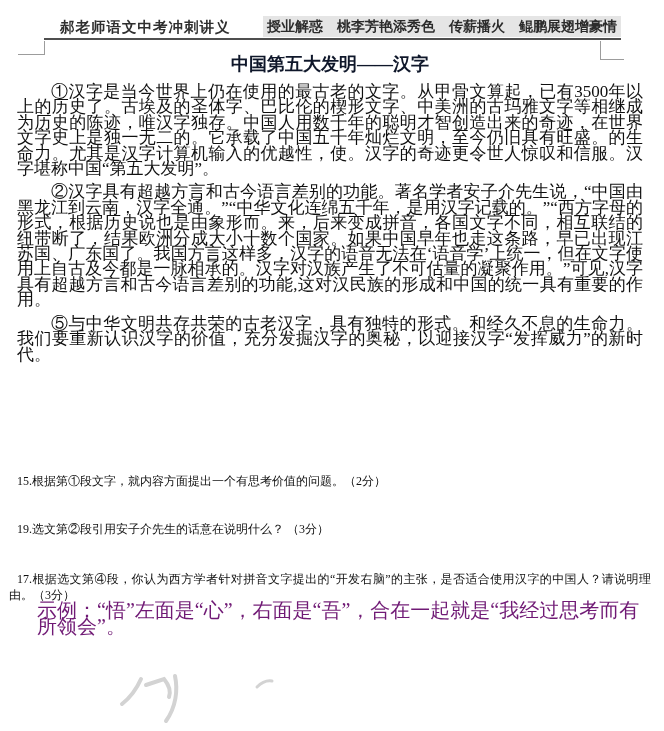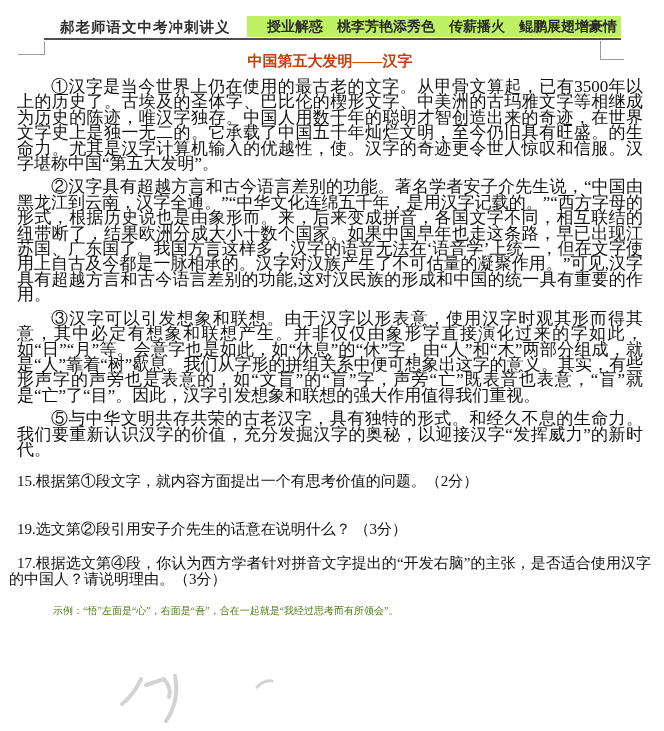--- a/index.html
+++ b/index.html
@@ -36,22 +36,22 @@
     font-weight: bold;
     color: #2f2f2f;
     letter-spacing: 1px;
     white-space: nowrap;
     margin-left: 16px;
   }
   .header-right {
     font-size: 14px;
     font-weight: bold;
     color: #2b2b2b;
-    background: #bef264;
-    padding: 2px 4px 1px 20px;
+    background: #e5e5e5;
+    padding: 2px 4px 1px 4px;
     white-space: nowrap;
   }
 
   
   .mark-left {
     position: absolute;
     left: 18px;
     top: 41px;
     width: 26px;
     height: 13px;
@@ -71,56 +71,56 @@
   
   .content {
     position: absolute;
     left: 9px;
     top: 52px;
     width: 642px;
   }
   .doc-title {
     margin: 0 0 2px 0;
     text-align: center;
-    font-size: 15px;
+    font-size: 18px;
     font-weight: bold;
-    color: #c2410c;
+    color: #0f172a;
   }
   .body-para {
     margin: 8px;
     font-size: 17px;
     line-height: 15.4px;
     text-align: justify;
     text-indent: 2em;
     color: #101010;
   }
 
   .questions {
     position: absolute;
     left: 9px;
     top: 474px;
     width: 642px;
   }
   .question {
     margin: 0;
-    font-size: 15px;
+    font-size: 12px;
     line-height: 15.5px;
     text-align: justify;
     text-indent: 8px;
     color: #101010;
   }
   .q16 { margin-top: 32px; }
-  .q17 { margin-top: 19px; font-family: Liberation Serif, serif; }
+  .q17 { margin-top: 35px; font-family: Liberation Serif, serif; }
   .q18 { margin-top: 24px; }
   .question-example {
-    margin: 16px;
-    font-size: 10px;
+    margin: 0;
+    font-size: 20px;
     line-height: 15.5px;
     padding-left: 28px;
-    color: #4d7c0f;
+    color: #701a75;
   }
 
   
   .watermark {
     position: absolute;
     left: 85px;
     top: 670px;
     pointer-events: none;
   }
 </style>
@@ -134,21 +134,20 @@
     <span class="header-right">授业解惑　桃李芳艳添秀色　传薪播火　鲲鹏展翅增豪情</span>
   </div>
 
   <div class="mark-left"></div>
   <div class="mark-right"></div>
 
   <div class="content">
     <h1 class="doc-title">中国第五大发明——汉字</h1>
     <p class="body-para">①汉字是当今世界上仍在使用的最古老的文字。从甲骨文算起，已有3500年以上的历史了。古埃及的圣体字、巴比伦的楔形文字、中美洲的古玛雅文字等相继成为历史的陈迹，唯汉字独存。中国人用数千年的聪明才智创造出来的奇迹，在世界文字史上是独一无二的。它承载了中国五千年灿烂文明，至今仍旧具有旺盛。的生命力。尤其是汉字计算机输入的优越性，使。汉字的奇迹更令世人惊叹和信服。汉字堪称中国“第五大发明”。</p>
     <p class="body-para">②汉字具有超越方言和古今语言差别的功能。著名学者安子介先生说，“中国由黑龙江到云南，汉字全通。”“中华文化连绵五千年，是用汉字记载的。”“西方字母的形式，根据历史说也是由象形而。来，后来变成拼音，各国文字不同，相互联结的纽带断了，结果欧洲分成大小十数个国家。如果中国早年也走这条路，早已出现江苏国、广东国了。我国方言这样多，汉字的语音无法在‘语音学’上统一，但在文字使用上自古及今都是一脉相承的。汉字对汉族产生了不可估量的凝聚作用。”可见,汉字具有超越方言和古今语言差别的功能,这对汉民族的形成和中国的统一具有重要的作用。</p>
-    <p class="body-para">③汉字可以引发想象和联想。由于汉字以形表意，使用汉字时观其形而得其意，其中必定有想象和联想产生。并非仅仅由象形字直接演化过来的字如此，如“日”“月”等。会意字也是如此，如“休息”的“休”字，由“人”和“木”两部分组成，就是“人”靠着“树”歇息。我们从字形的拼组关系中便可想象出这字的意义。其实，有些形声字的声旁也是表意的，如“文盲”的“盲”字，声旁“亡”既表音也表意，“盲”就是“亡”了“目”。因此，汉字引发想象和联想的强大作用值得我们重视。</p>
     <p class="body-para">⑤与中华文明共存共荣的古老汉字，具有独特的形式。和经久不息的生命力。我们要重新认识汉字的价值，充分发掘汉字的奥秘，以迎接汉字“发挥威力”的新时代。</p>
   </div>
 
   <div class="questions">
     <p class="question q15">15.根据第①段文字，就内容方面提出一个有思考价值的问题。（2分）</p>
     <p class="question q16">19.选文第②段引用安子介先生的话意在说明什么？ （3分）</p>
     <p class="question q17">17.根据选文第④段，你认为西方学者针对拼音文字提出的“开发右脑”的主张，是否适合使用汉字的中国人？请说明理由。（3分）</p>
     <p class="question-example">示例：“悟”左面是“心”，右面是“吾”，合在一起就是“我经过思考而有所领会”。</p>
   </div>
 

